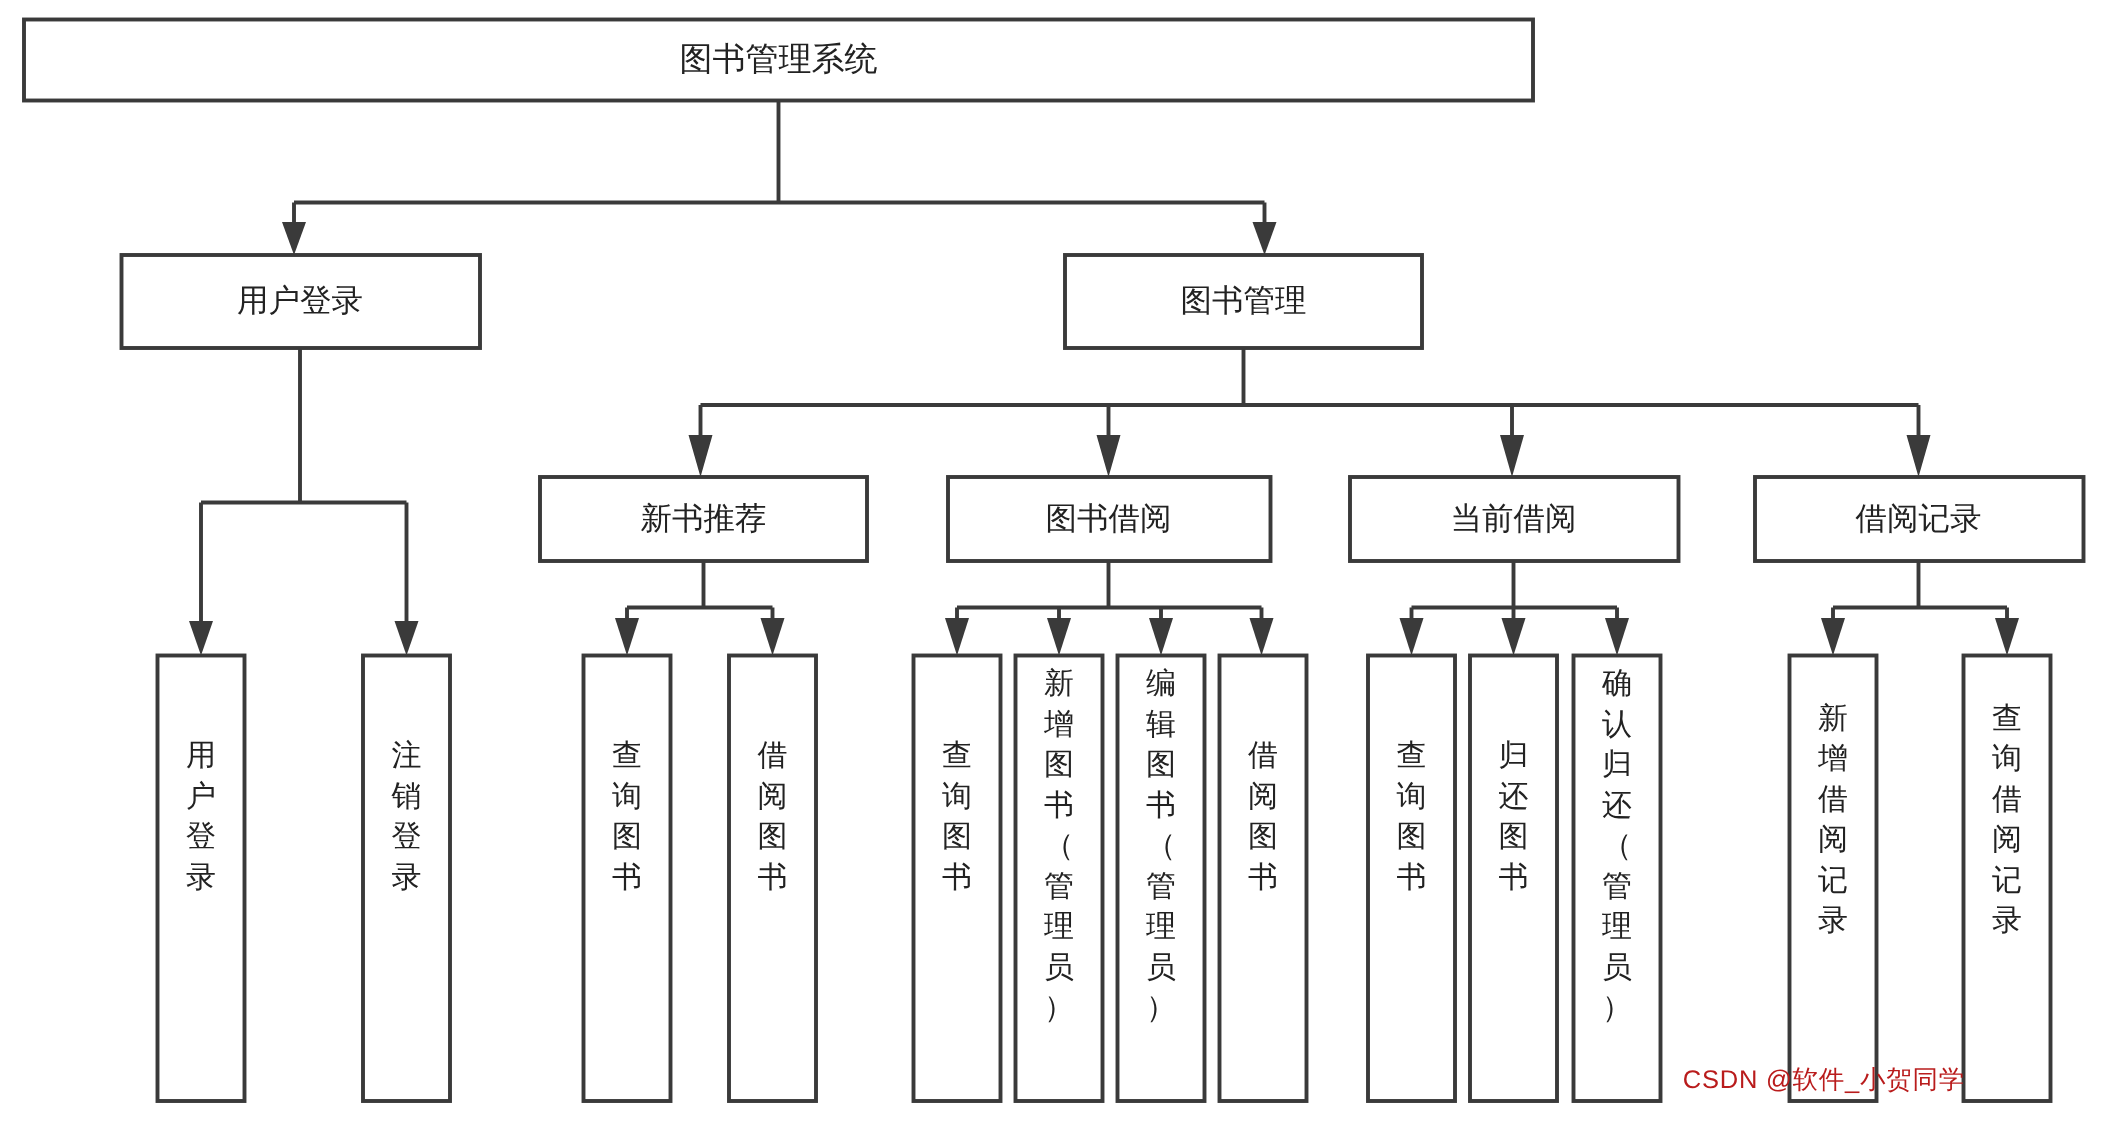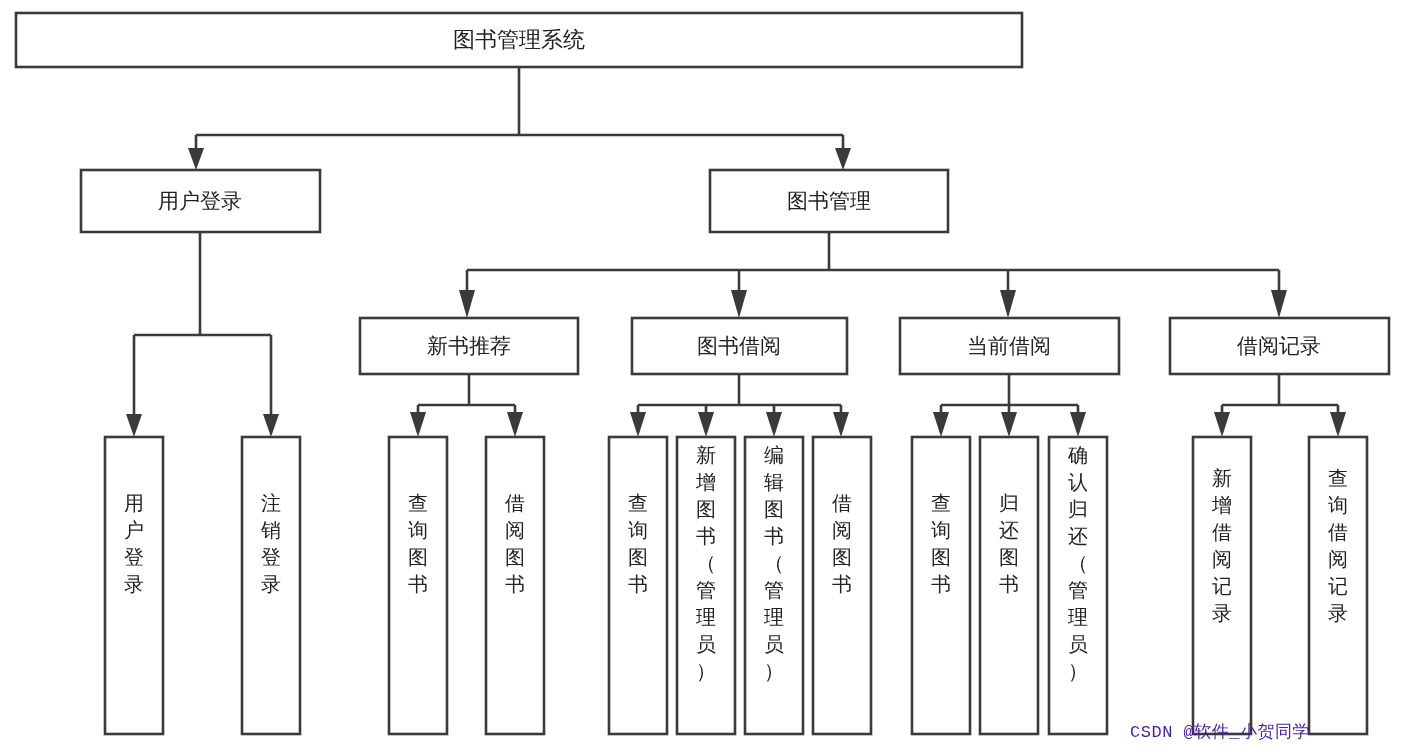--- a/index.html
+++ b/index.html
@@ -52,24 +52,24 @@
     stroke-width: 2.6;
     fill: none;
   }
   .arrow-head {
     fill: #3a3a3a;
     stroke: none;
   }
   .watermark {
     position: absolute;
     right: 8px;
-    bottom: 4px;
-    color: #4c1d95;
+    bottom: 16px;
+    color: #b91c1c;
     font-size: 17px;
-    font-family: Liberation Mono, monospace;
+    font-family: Liberation Sans, sans-serif;
     letter-spacing: 0.5px;
     white-space: nowrap;
     pointer-events: none;
   }
 </style>
 </head>
 <body>
 
 <div id="diagram-root">
 

